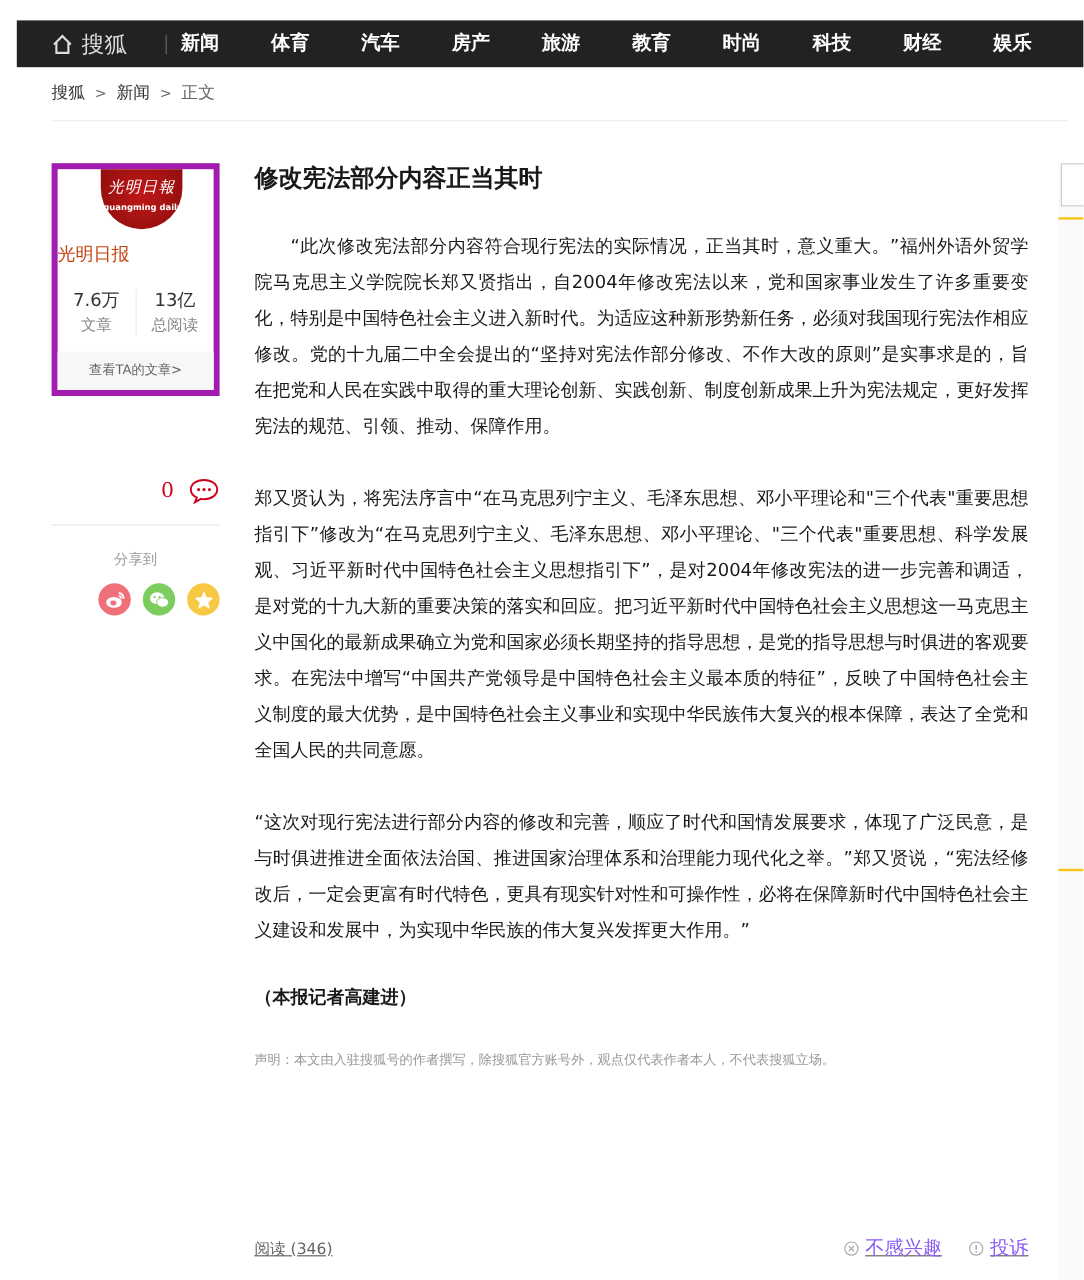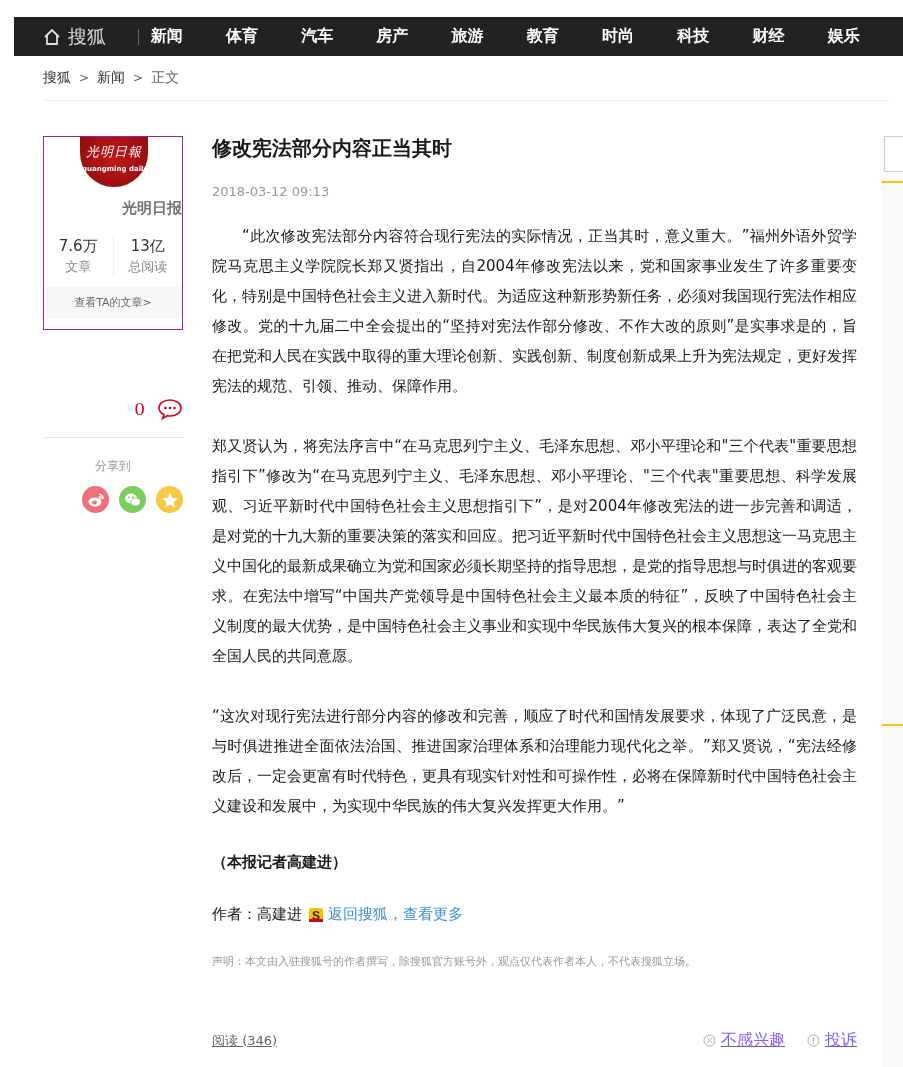--- a/index.html
+++ b/index.html
@@ -11,31 +11,31 @@
   .topnav .logo .home { width: 20px; height: 20px; margin-right: 6px; }
   .topnav .sep { width: 1px; height: 16px; background: #666; margin: 0 12px 0 10px; }
   .topnav .nav-item { color: #fff; font-size: 16px; font-weight: bold; width: 79px; white-space: nowrap; }
   .topnav .nav-item:first-of-type { }
 
   .breadcrumb { position: absolute; left: 43px; top: 69px; font-size: 14px; color: #333; display: flex; align-items: center; }
   .breadcrumb .arrow { color: #666; margin: 0 8px; font-size: 12px; }
   .breadcrumb .current { color: #666; }
   .hr-top { position: absolute; left: 43px; top: 100px; width: 847px; height: 1px; background: #eee; }
 
-  .author-card { position: absolute; left: 43px; top: 136px; width: 140px; height: 194px; border: 1px solid #a21caf; }
+  .author-card { position: absolute; left: 43px; top: 136px; width: 140px; height: 194px; border: 5px solid #a21caf; }
   .author-card .avatar { position: absolute; left: 36px; top: 0; width: 68px; height: 50px; border-radius: 0 0 34px 34px; overflow: hidden; background: radial-gradient(circle at 50% 40%, #c01818, #8a0c0c); }
   .author-card .avatar .cal { position: absolute; top: 6px; left: 0; width: 100%; text-align: center; color: #fff; font-family: "DejaVu Serif", serif; font-style: italic; font-size: 13px; letter-spacing: 1px; }
   .author-card .avatar .en { position: absolute; top: 28px; left: 0; width: 100%; text-align: right; color: #fff; font-size: 7px; font-weight: bold; }
-  .author-card .name { position: absolute; top: 62px; left: 0; width: 100%; text-align: right; font-size: 15px; color: #737373; font-weight: bold; }
+  .author-card .name { position: absolute; top: 62px; left: 0; width: 100%; text-align: left; font-size: 15px; color: #c2410c; }
   .author-card .stats { position: absolute; top: 100px; left: 0; width: 100%; display: flex; }
   .author-card .stat { flex: 1; text-align: center; }
   .author-card .stat + .stat { border-left: 1px solid #eee; }
   .author-card .stat .num { font-size: 15px; color: #333; }
   .author-card .stat .lbl { font-size: 13px; color: #888; margin-top: 2px; }
-  .author-card .view-more { position: absolute; left: 0; bottom: 10px; width: 100%; height: 32px; background: #f7f7f7; text-align: center; line-height: 32px; font-size: 11px; color: #666; }
+  .author-card .view-more { position: absolute; left: 0; bottom: 0; width: 100%; height: 32px; background: #f7f7f7; text-align: center; line-height: 32px; font-size: 11px; color: #666; }
 
   .comment-row { position: absolute; left: 43px; top: 398px; width: 140px; display: flex; justify-content: flex-end; align-items: center; }
   .comment-row .count { color: #d0021b; font-size: 17px; font-family: "DejaVu Serif", serif; margin-right: 12px; }
   .side-hr { position: absolute; left: 43px; top: 437px; width: 140px; height: 1px; background: #e5e5e5; }
   .share-label { position: absolute; left: 43px; top: 458px; width: 140px; text-align: center; font-size: 12px; color: #999; }
   .share-icons { position: absolute; left: 43px; top: 486px; width: 140px; display: flex; justify-content: flex-end; gap: 10px; }
   .share-icons .ic { width: 27px; height: 27px; border-radius: 50%; display: flex; align-items: center; justify-content: center; }
 
   .article { position: absolute; left: 212px; top: 128px; width: 645px; }
   .article h1 { font-size: 20px; font-weight: bold; color: #191919; line-height: 40px; }
@@ -138,35 +138,25 @@
   </div>
   <div class="ic" style="background:#f7c843">
     <svg width="18" height="18" viewBox="0 0 18 18">
         <polygon points="9,1.5 11.2,6.8 17,7.2 12.5,11 14,16.5 9,13.5 4,16.5 5.5,11 1,7.2 6.8,6.8" fill="#fff"></polygon>
       </svg>
   </div>
 </div>
 
 <div class="article">
   <h1>修改宪法部分内容正当其时</h1>
-  <div class="time">2018-03-12 09:13</div>
   <div class="body">
     <p class="indent">“此次修改宪法部分内容符合现行宪法的实际情况，正当其时，意义重大。”福州外语外贸学院马克思主义学院院长郑又贤指出，自2004年修改宪法以来，党和国家事业发生了许多重要变化，特别是中国特色社会主义进入新时代。为适应这种新形势新任务，必须对我国现行宪法作相应修改。党的十九届二中全会提出的“坚持对宪法作部分修改、不作大改的原则”是实事求是的，旨在把党和人民在实践中取得的重大理论创新、实践创新、制度创新成果上升为宪法规定，更好发挥宪法的规范、引领、推动、保障作用。</p>
     <p>郑又贤认为，将宪法序言中“在马克思列宁主义、毛泽东思想、邓小平理论和"三个代表"重要思想指引下”修改为“在马克思列宁主义、毛泽东思想、邓小平理论、"三个代表"重要思想、科学发展观、习近平新时代中国特色社会主义思想指引下”，是对2004年修改宪法的进一步完善和调适，是对党的十九大新的重要决策的落实和回应。把习近平新时代中国特色社会主义思想这一马克思主义中国化的最新成果确立为党和国家必须长期坚持的指导思想，是党的指导思想与时俱进的客观要求。在宪法中增写“中国共产党领导是中国特色社会主义最本质的特征”，反映了中国特色社会主义制度的最大优势，是中国特色社会主义事业和实现中华民族伟大复兴的根本保障，表达了全党和全国人民的共同意愿。</p>
     <p>“这次对现行宪法进行部分内容的修改和完善，顺应了时代和国情发展要求，体现了广泛民意，是与时俱进推进全面依法治国、推进国家治理体系和治理能力现代化之举。”郑又贤说，“宪法经修改后，一定会更富有时代特色，更具有现实针对性和可操作性，必将在保障新时代中国特色社会主义建设和发展中，为实现中华民族的伟大复兴发挥更大作用。”</p>
     <p class="byline">（本报记者高建进）</p>
-  </div>
-  <div class="author-line">
-    <span>作者：高建进</span>
-    <svg class="sohu-ic" viewBox="0 0 16 16">
-        <rect x="1" y="1" width="14" height="14" rx="2" fill="#f6c200"></rect>
-        <text x="8" y="12.5" text-anchor="middle" font-size="12" font-weight="bold" fill="#222" font-family="Liberation Sans, sans-serif">S</text>
-        <rect x="1" y="12" width="14" height="3" fill="#d0021b"></rect>
-      </svg>
-    <a class="link">返回搜狐，查看更多</a>
   </div>
   <div class="disclaimer">声明：本文由入驻搜狐号的作者撰写，除搜狐官方账号外，观点仅代表作者本人，不代表搜狐立场。</div>
 </div>
 
 <div class="footer-row">
   <span>阅读 (346)</span>
   <div class="right">
     <div class="act">
       <svg width="13" height="13" viewBox="0 0 13 13">
           <circle cx="6.5" cy="6.5" r="5.5" fill="none" stroke="#aaa"></circle>

